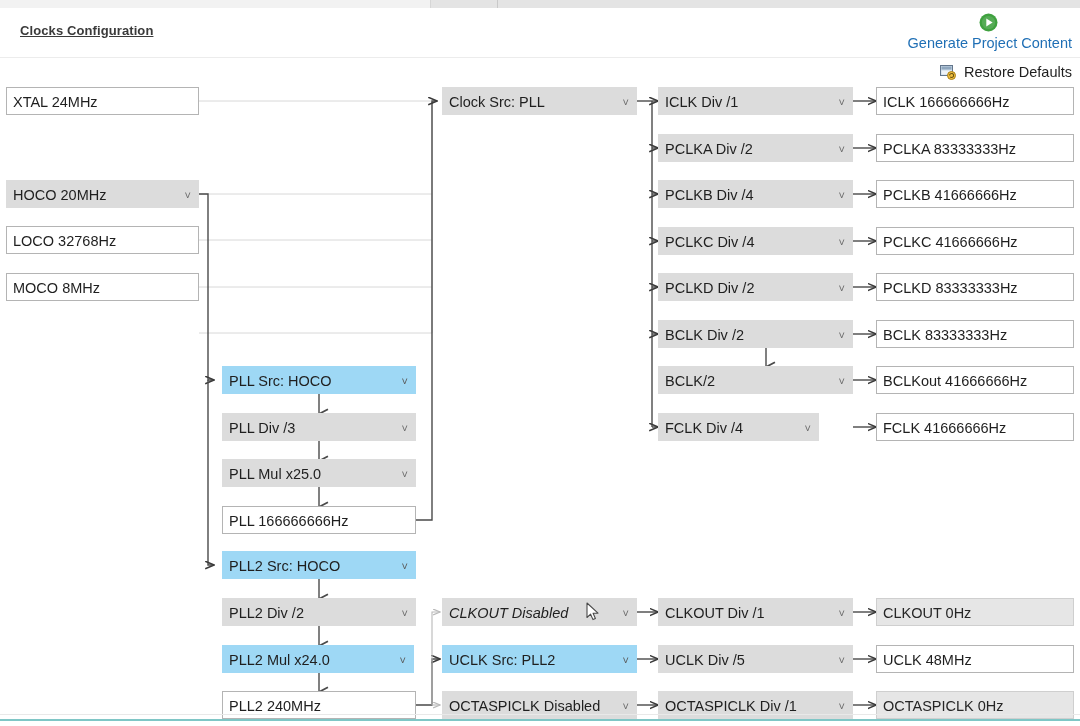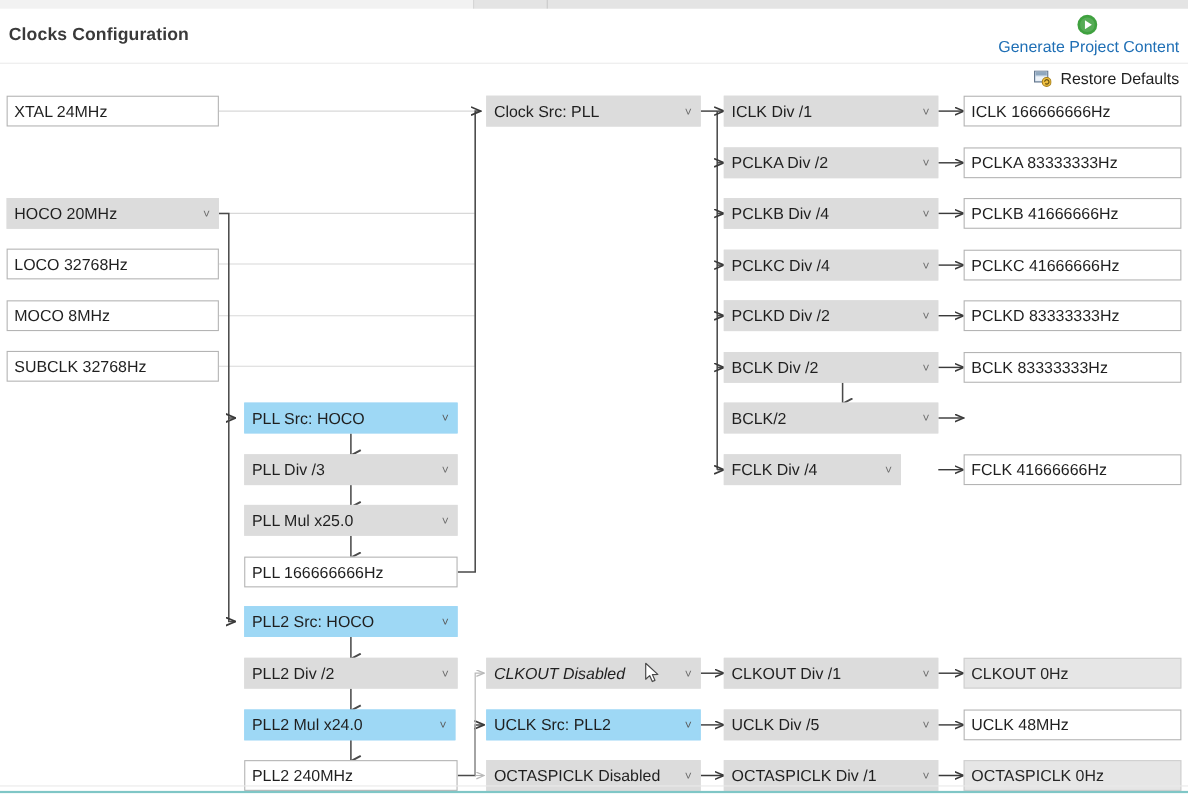--- a/index.html
+++ b/index.html
@@ -14,23 +14,23 @@
   }
   #root{position:relative;width:1080px;height:726px;overflow:hidden;}
 
   
   .topbar{position:absolute;left:0;top:0;width:1080px;height:8px;background:#f2f2f2;}
   .topbar-right{position:absolute;left:430px;top:0;width:650px;height:8px;background:#e4e4e4;border-left:1px solid #d6d6d6;}
   .topbar-seam{position:absolute;left:497px;top:0;width:1px;height:8px;background:#c9c9c9;}
 
   .header{position:absolute;left:0;top:8px;width:1080px;height:41px;background:#ffffff;}
   .page-title{
-    position:absolute;left:8px;top:15px;
-    font-size:16px;font-weight:bold;color:#3a3a3a;
-    letter-spacing:.1px;white-space:nowrap;
+    position:absolute;left:20px;top:15px;
+    font-size:13px;font-weight:bold;color:#3a3a3a;
+    letter-spacing:.1px;white-space:nowrap;text-decoration:underline;
   }
   .header-rule{position:absolute;left:0;top:49px;width:1080px;height:1px;background:#ececec;}
 
   
   .gpc{position:absolute;right:8px;top:27px;text-align:right;}
   .gpc-link{
     font-size:14.5px;color:#1f6fb5;white-space:nowrap;cursor:pointer;
   }
   .play-icon{
     position:absolute;right:82px;top:5px;width:19px;height:19px;cursor:pointer;
@@ -212,23 +212,20 @@
     <div class="node combo" style="left:6px;top:130px;width:193px;">
       <span>HOCO 20MHz</span>
       <span class="chev">˅</span>
     </div>
     <div class="node value" style="left:6px;top:176px;width:193px;">
       <span>LOCO 32768Hz</span>
     </div>
     <div class="node value" style="left:6px;top:223px;width:193px;">
       <span>MOCO 8MHz</span>
     </div>
-    <div class="node value" style="left:6px;top:269px;width:193px;">
-      <span>SUBCLK 32768Hz</span>
-    </div>
 
     <div class="node combo sel" style="left:222px;top:316px;width:194px;">
       <span>PLL Src: HOCO</span>
       <span class="chev">˅</span>
     </div>
     <div class="node combo" style="left:222px;top:363px;width:194px;">
       <span>PLL Div /3</span>
       <span class="chev">˅</span>
     </div>
     <div class="node combo" style="left:222px;top:409px;width:194px;">
@@ -303,20 +300,23 @@
       <span>PCLKB 41666666Hz</span>
     </div>
     <div class="node value" style="left:876px;top:177px;width:198px;">
       <span>PCLKC 41666666Hz</span>
     </div>
     <div class="node value" style="left:876px;top:223px;width:198px;">
       <span>PCLKD 83333333Hz</span>
     </div>
     <div class="node value" style="left:876px;top:270px;width:198px;">
       <span>BCLK 83333333Hz</span>
+    </div>
+    <div class="node value" style="left:876px;top:316px;width:198px;">
+      <span>BCLKout 41666666Hz</span>
     </div>
     <div class="node value" style="left:876px;top:363px;width:198px;">
       <span>FCLK 41666666Hz</span>
     </div>
 
     <div class="node combo" style="left:442px;top:548px;width:195px;font-style:italic;">
       <span>CLKOUT Disabled</span>
       <span class="chev">˅</span>
     </div>
     <div class="node combo" style="left:658px;top:548px;width:195px;">

